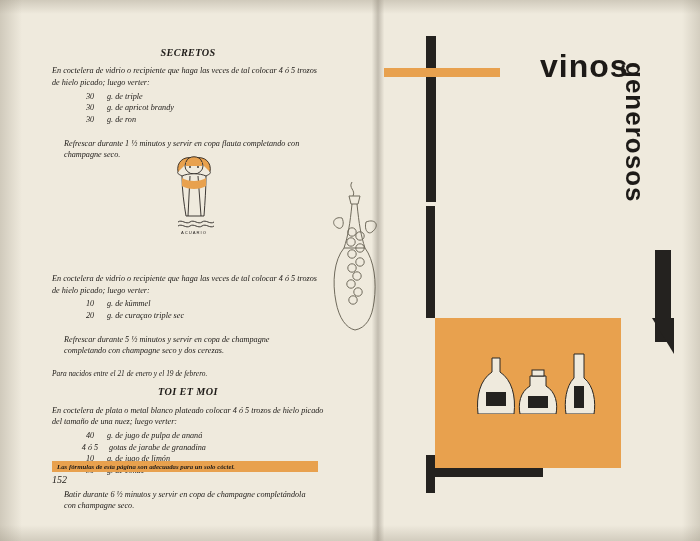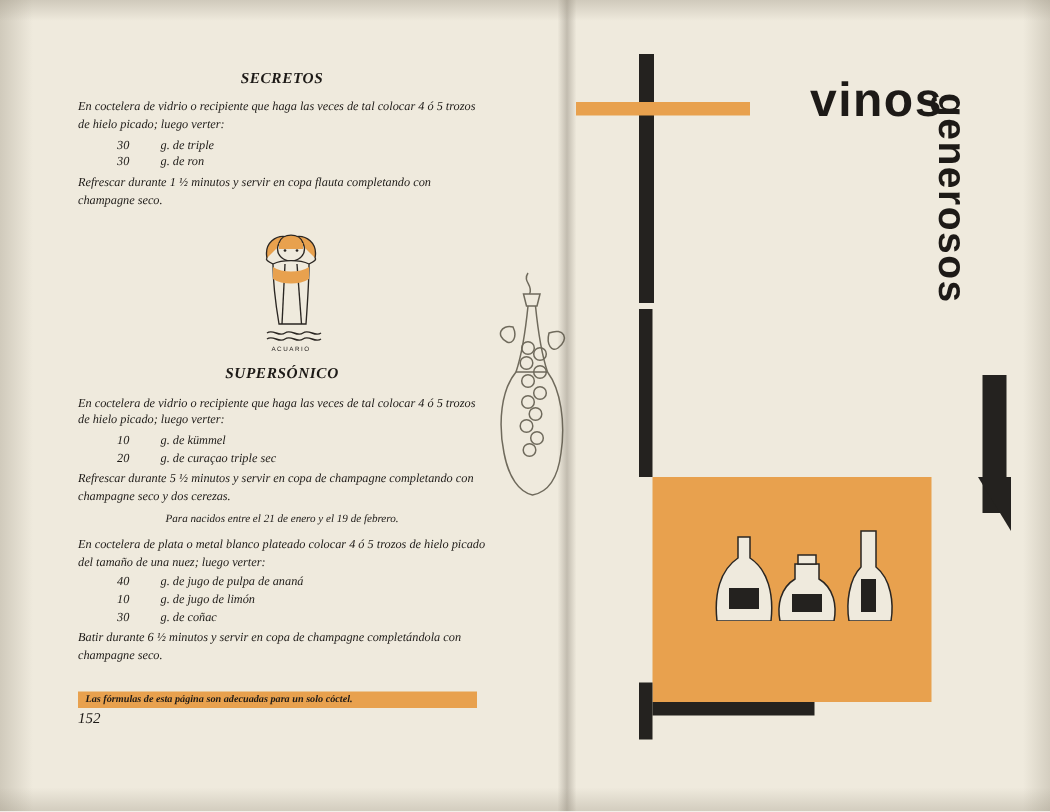--- a/index.html
+++ b/index.html
@@ -80,29 +80,29 @@
     margin: 0 0 2px 0;
     padding: 0 0 0 26px;
   }
   .ing-list li {
     font-style: italic;
     white-space: nowrap;
   }
   .ing-qty {
     display: inline-block;
     width: 24px;
+    text-align: center;
+    margin-right: 5px;
+  }
+  .rec-outro {
+    font-style: italic;
+    margin: 12px;
+  }
+  .note-center {
     text-align: left;
-    margin-right: 5px;
-  }
-  .rec-outro {
-    font-style: italic;
-    margin: 0;
-  }
-  .note-center {
-    text-align: center;
     font-style: italic;
     font-size: 7.4px;
     margin: 4px 0 0 0;
   }
   .block { margin-bottom: 9px; }
   .block-tight { margin-bottom: 4px; }
 
   
   .zodiac {
     position: absolute;
@@ -194,42 +194,44 @@
   <div class="left-page"></div>
   <div class="right-page"></div>
 
   <div class="text-col">
 
     <div class="block-tight">
       <div class="rec-title">SECRETOS</div>
       <p class="rec-intro">En coctelera de vidrio o recipiente que haga las veces de tal colocar 4 ó 5 trozos de hielo picado; luego verter:</p>
       <ul class="ing-list">
         <li><span class="ing-qty">30</span><span>g.</span> <span>de triple</span></li>
+        <li><span class="ing-qty">30</span><span>g.</span> <span>de apricot brandy</span></li>
         <li><span class="ing-qty">30</span><span>g.</span> <span>de ron</span></li>
       </ul>
       <p class="rec-outro">Refrescar durante 1 ½ minutos y servir en copa flauta completando con champagne seco.</p>
     </div>
 
     <div style="height:100px"></div>
 
     <div class="block-tight">
-      <div class="rec-title">SUPERSÓNICO</div>
       <p class="rec-intro">En coctelera de vidrio o recipiente que haga las veces de tal colocar 4 ó 5 trozos de hielo picado; luego verter:</p>
       <ul class="ing-list">
         <li><span class="ing-qty">10</span><span>g.</span> <span>de kümmel</span></li>
         <li><span class="ing-qty">20</span><span>g.</span> <span>de curaçao triple sec</span></li>
       </ul>
       <p class="rec-outro">Refrescar durante 5 ½ minutos y servir en copa de champagne completando con champagne seco y dos cerezas.</p>
       <p class="note-center">Para nacidos entre el 21 de enero y el 19 de febrero.</p>
     </div>
 
     <div class="block" style="margin-top:6px;">
+      <div class="rec-title">TOI ET MOI</div>
       <p class="rec-intro">En coctelera de plata o metal blanco plateado colocar 4 ó 5 trozos de hielo picado del tamaño de una nuez; luego verter:</p>
       <ul class="ing-list">
         <li><span class="ing-qty">40</span><span>g.</span> <span>de jugo de pulpa de ananá</span></li>
+        <li><span class="ing-qty">4 ó 5</span><span></span> <span>gotas de jarabe de granadina</span></li>
         <li><span class="ing-qty">10</span><span>g.</span> <span>de jugo de limón</span></li>
         <li><span class="ing-qty">30</span><span>g.</span> <span>de coñac</span></li>
       </ul>
       <p class="rec-outro">Batir durante 6 ½ minutos y servir en copa de champagne completándola con champagne seco.</p>
     </div>
 
   </div>
 
   <div class="zodiac">
     <svg width="72" height="92" viewBox="0 0 72 92" xmlns="http://www.w3.org/2000/svg">

